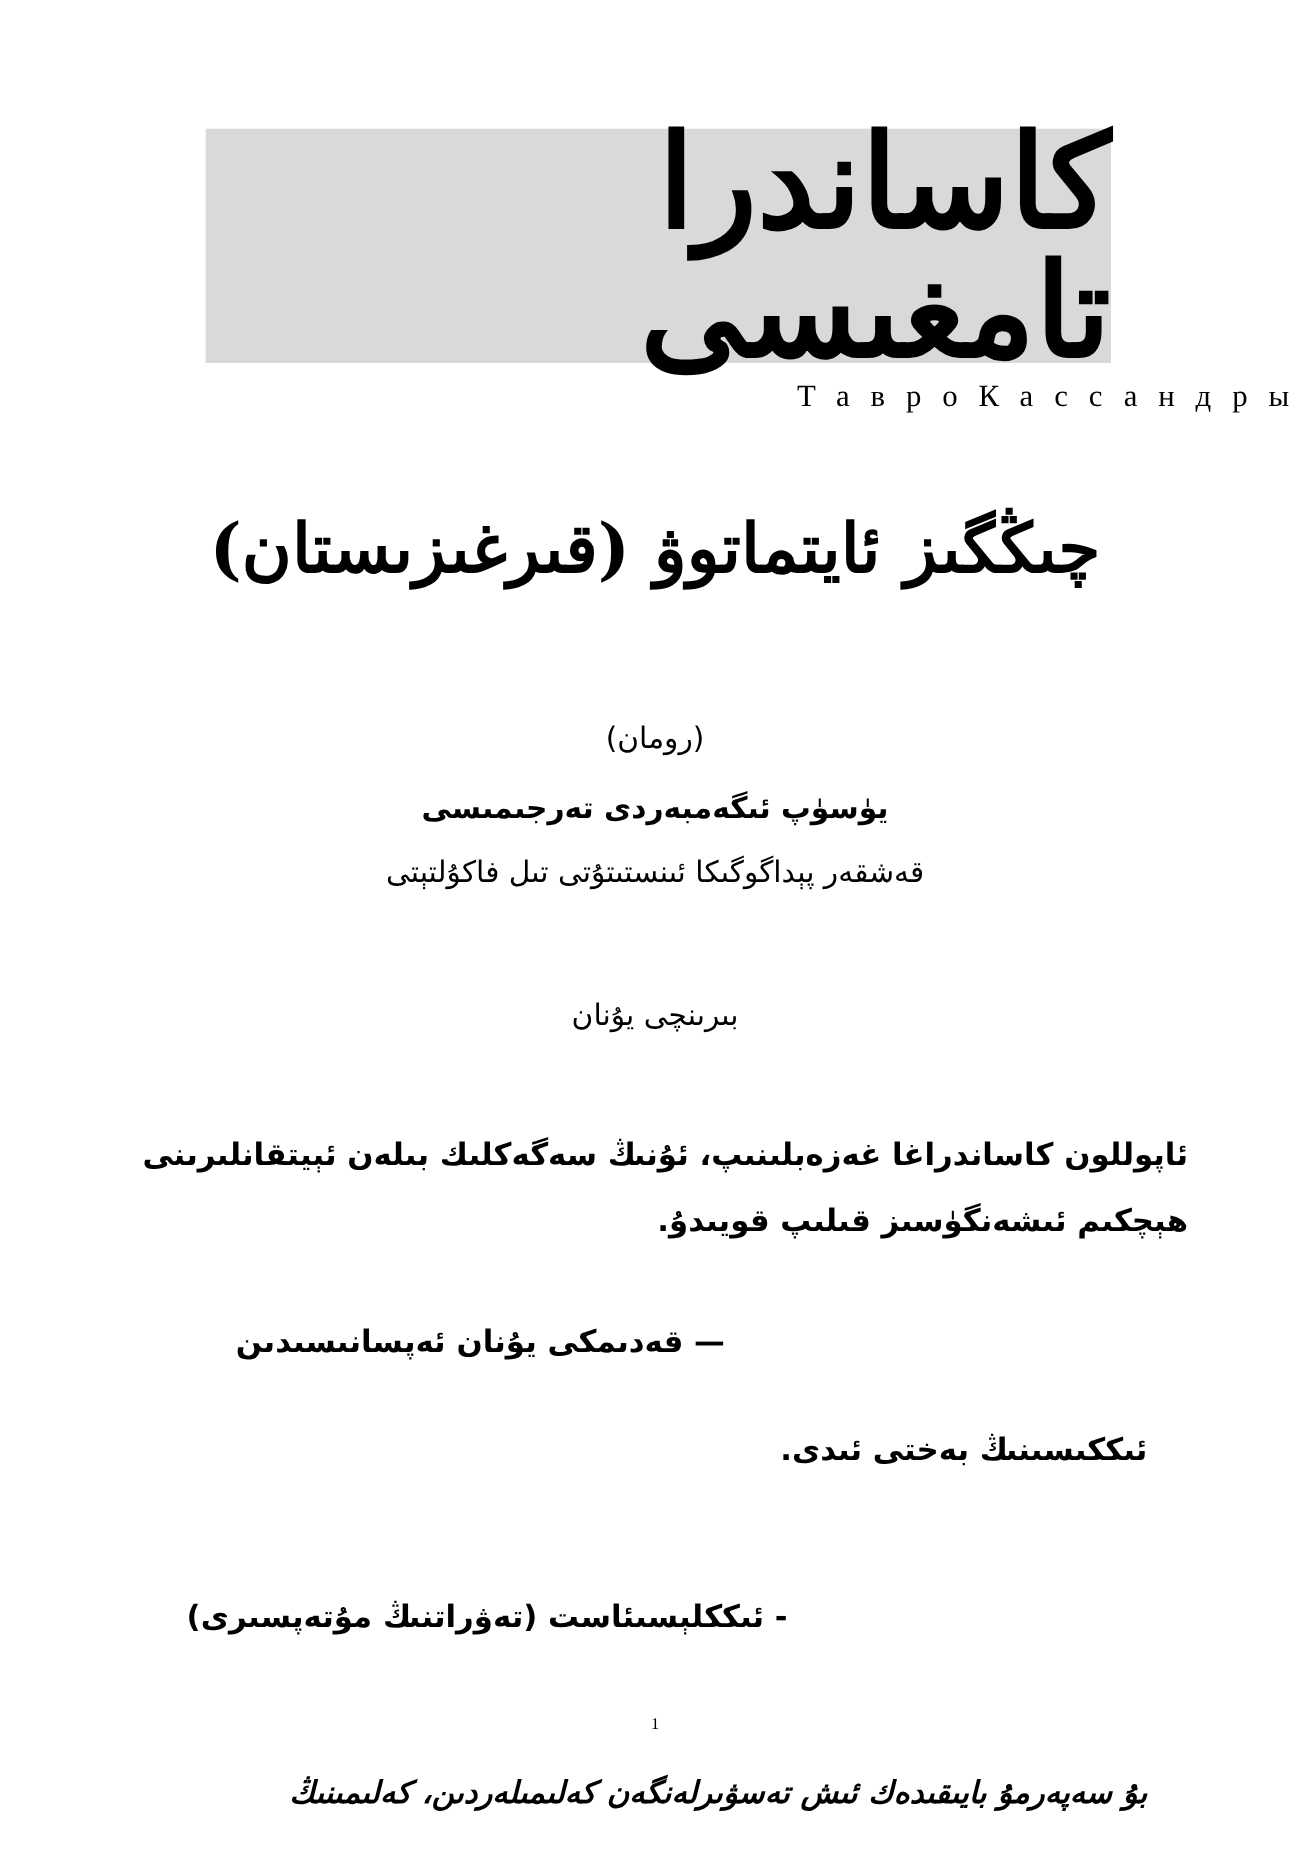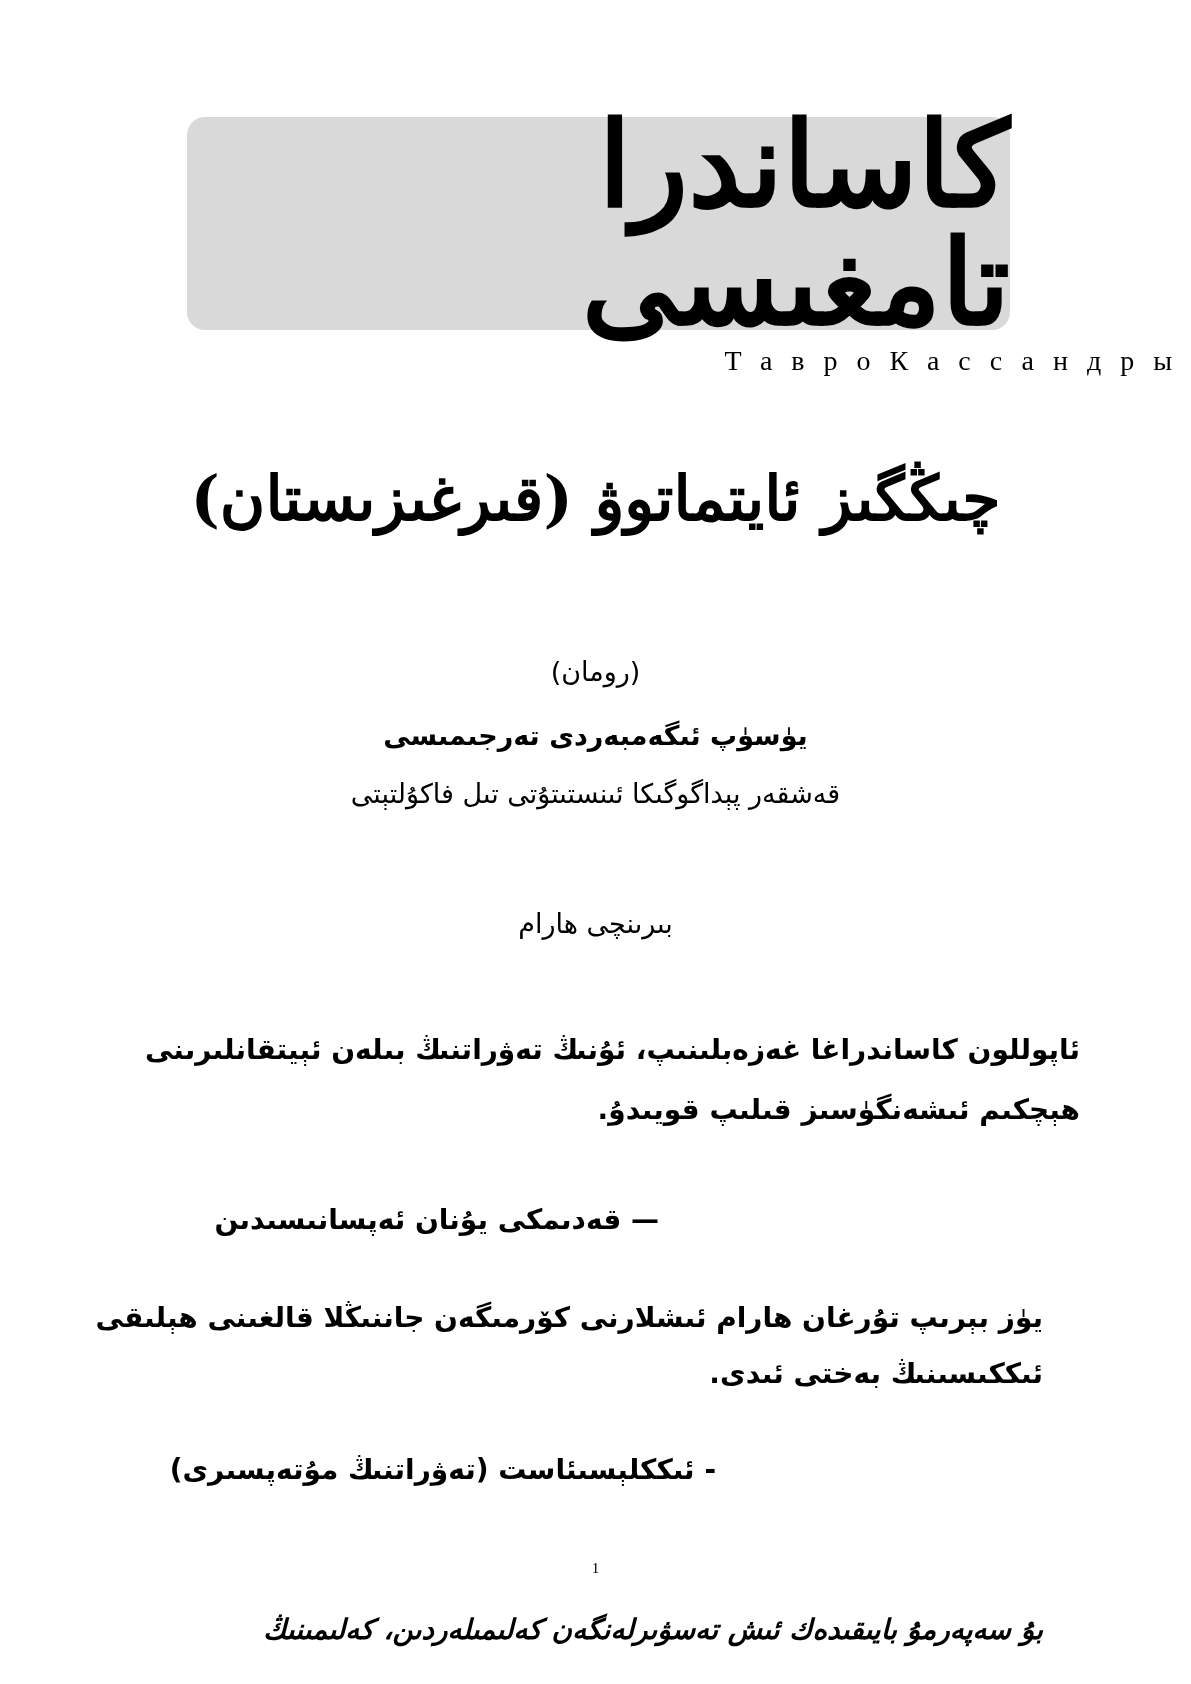--- a/index.html
+++ b/index.html
@@ -1,18 +1,18 @@
 <!DOCTYPE html>
 <html><head>
 <meta charset="utf-8">
 <style>
   html, body { margin: 0; padding: 0; background: #ffffff; }
   body { width: 1191px; height: 1684px; position: relative; overflow: hidden;
          font-family: "DejaVu Sans", sans-serif; color: #000; }
-  .abs { position: absolute; border-radius: 18px; }
+  .abs { position: absolute; }
   .rtl { direction: rtl; unicode-bidi: embed; }
   .title-box { left: 187px; top: 117px; width: 823px; height: 213px; background: #d9d9d9; }
   .title-text { left: 187px; top: 117px; width: 823px; height: 213px;
     display: flex; align-items: center; justify-content: center;
     font-family: "DejaVu Serif", serif; font-size: 118px; font-weight: bold; line-height: 1; }
   .cyr { left: 0; width: 1191px; top: 345px; text-align: right;
     font-family: "Liberation Serif", serif; font-size: 28px; letter-spacing: 19px; }
   .author { left: 0; width: 1191px; top: 462px; text-align: center;
     font-family: "DejaVu Serif", serif; font-size: 62px; font-weight: bold; line-height: 1.2; }
   .center-line { left: 0; width: 1191px; text-align: center; font-family: "DejaVu Sans", sans-serif; }
@@ -37,31 +37,30 @@
 <div class="abs title-text rtl">كاساندرا تامغىسى</div>
 
 <div class="abs cyr">ТаврoКассандры</div>
 
 <div class="abs author rtl">چىڭگىز ئايتماتوۋ (قىرغىزىستان)</div>
 
 <div class="abs center-line genre rtl">(رومان)</div>
 <div class="abs center-line translator rtl">يۈسۈپ ئىگەمبەردى تەرجىمىسى</div>
 <div class="abs center-line faculty rtl">قەشقەر پېداگوگىكا ئىنستىتۇتى تىل فاكۇلتېتى</div>
 
-<div class="abs center-line part rtl">بىرىنچى ھارام</div>
+<div class="abs center-line part rtl">بىرىنچى يۇنان</div>
 
 <div class="abs para para1 rtl">
-  <span class="line">ئاپوللون كاساندراغا غەزەبلىنىپ، ئۇنىڭ تەۋراتنىڭ بىلەن ئېيتقانلىرىنى</span>
+  <span class="line">ئاپوللون كاساندراغا غەزەبلىنىپ، ئۇنىڭ سەگەكلىك بىلەن ئېيتقانلىرىنى</span>
   <span class="line">ھېچكىم ئىشەنگۈسىز قىلىپ قويىدۇ.</span>
 </div>
 
 <div class="abs epi1 rtl">— قەدىمكى يۇنان ئەپسانىسىدىن</div>
 
 <div class="abs para para2 rtl">
-  <span class="line">يۈز بېرىپ تۇرغان ھارام ئىشلارنى كۆرمىگەن  جاننىڭلا قالغىنى ھېلىقى</span>
   <span class="line">ئىككىسىنىڭ بەختى ئىدى.</span>
 </div>
 
 <div class="abs epi2 rtl">- ئىككلېسىئاست (تەۋراتنىڭ مۇتەپسىرى)</div>
 
 <div class="abs para para3 rtl">
   <span class="line">بۇ سەپەرمۇ بايىقىدەك ئىش تەسۋىرلەنگەن كەلىمىلەردىن، كەلىمىنىڭ</span>
 </div>
 
 <div class="abs pagenum">1</div>

